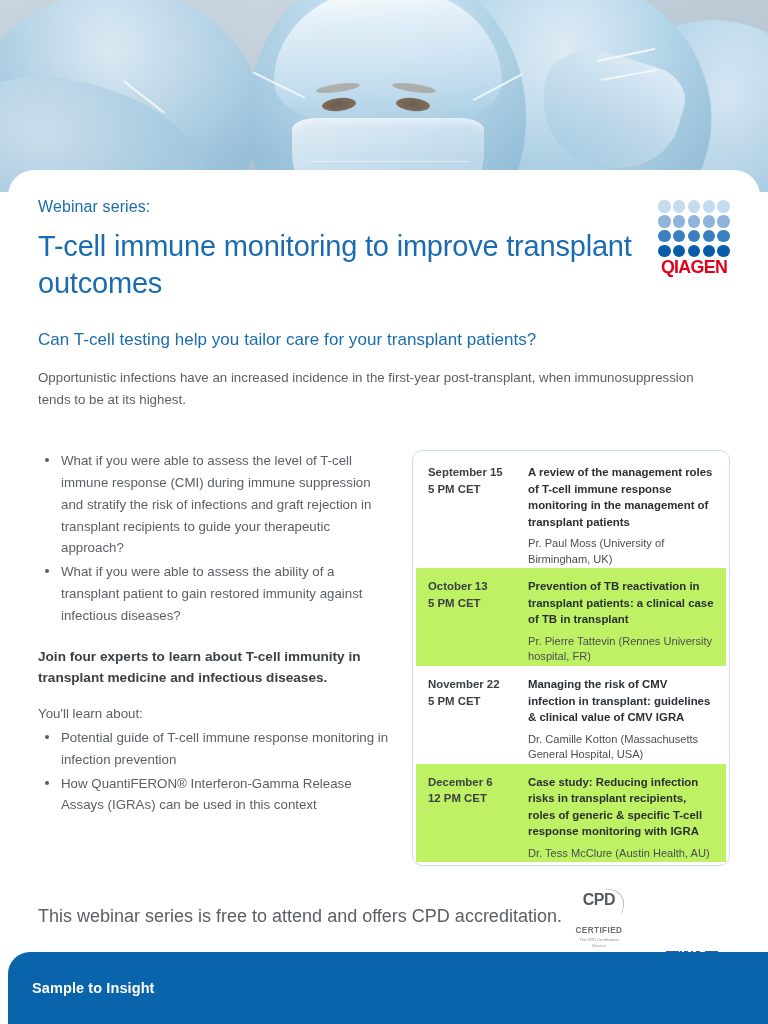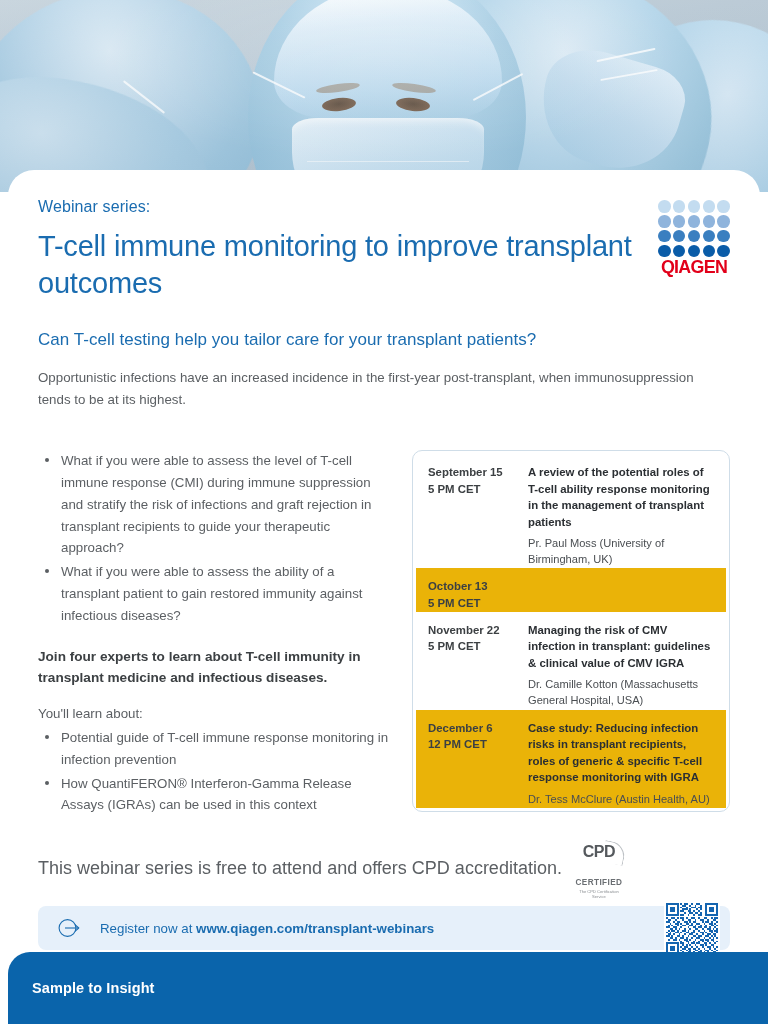--- a/index.html
+++ b/index.html
@@ -207,21 +207,21 @@
     border-radius: 10px;
     overflow: hidden;
     background: #fff;
     padding: 3px;
   }
   .sched-row {
     display: flex;
     padding: 10px 10px 1px 12px;
     gap: 8px;
   }
-  .sched-row.alt { background: #eab308; }
+  .sched-row.alt { background: #bef264; }
   .sched-date {
     flex: 0 0 92px;
     color: #3c4043;
     font-size: 11.4px;
     font-weight: bold;
     line-height: 1.43;
     white-space: pre-line;
   }
   .sched-main { flex: 1 1 auto; }
   .sched-title {
@@ -424,28 +424,32 @@
       </ul>
     </div>
 
     <div class="col-right">
       <div class="schedule">
 
         <div class="sched-row">
           <div class="sched-date">September 15
 5 PM CET</div>
           <div class="sched-main">
-            <div class="sched-title">A review of the potential roles of T-cell ability response monitoring in the management of transplant patients</div>
+            <div class="sched-title">A review of the management roles of T-cell immune response monitoring in the management of transplant patients</div>
             <div class="sched-speaker">Pr. Paul Moss (University of Birmingham, UK)</div>
           </div>
         </div>
 
         <div class="sched-row alt">
           <div class="sched-date">October 13
 5 PM CET</div>
+          <div class="sched-main">
+            <div class="sched-title">Prevention of TB reactivation in transplant patients: a clinical case of TB in transplant</div>
+            <div class="sched-speaker">Pr. Pierre Tattevin (Rennes University hospital, FR)</div>
+          </div>
         </div>
 
         <div class="sched-row">
           <div class="sched-date">November 22
 5 PM CET</div>
           <div class="sched-main">
             <div class="sched-title">Managing the risk of CMV infection in transplant: guidelines &amp; clinical value of CMV IGRA</div>
             <div class="sched-speaker">Dr. Camille Kotton (Massachusetts General Hospital, USA)</div>
           </div>
         </div>

